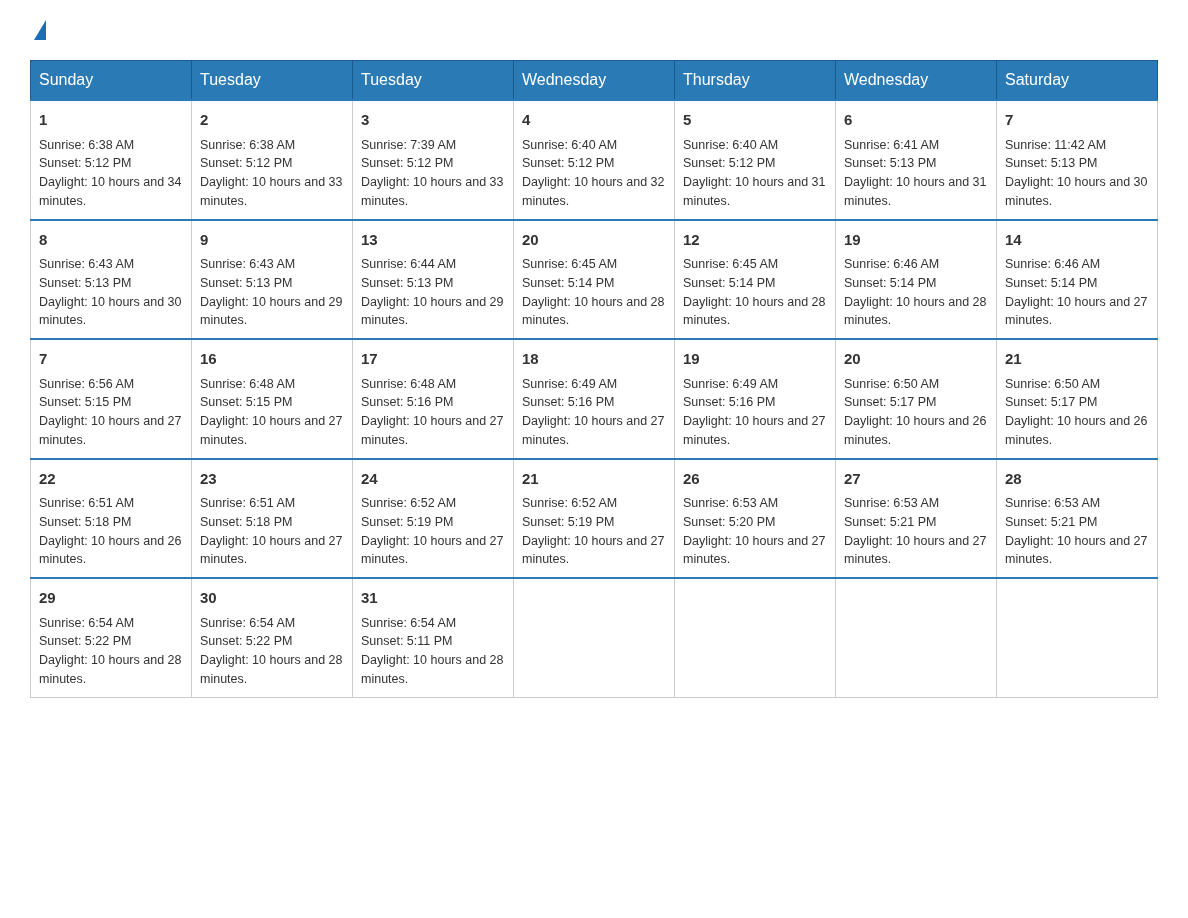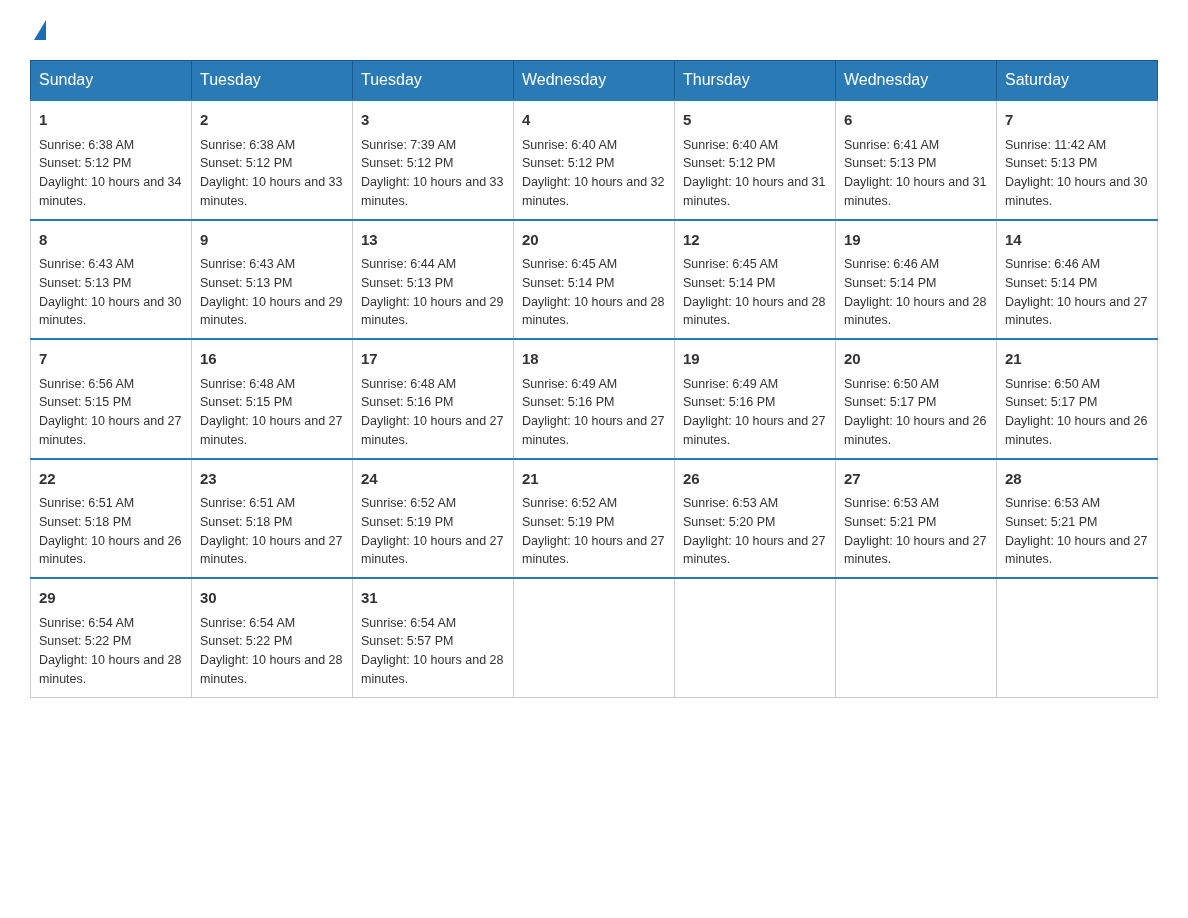--- a/index.html
+++ b/index.html
@@ -309,21 +309,21 @@
       </td>
         <td>
         <span class="day-num">30</span>
         <span>Sunrise: 6:54 AM</span><br>
         <span>Sunset: 5:22 PM</span><br>
         <span>Daylight: 10 hours and 28 minutes.</span>
       </td>
         <td>
         <span class="day-num">31</span>
         <span>Sunrise: 6:54 AM</span><br>
-        <span>Sunset: 5:57 PM</span><br>
+        <span>Sunset: 5:11 PM</span><br>
         <span>Daylight: 10 hours and 28 minutes.</span>
       </td>
         <td class="empty-cell"></td>
         <td class="empty-cell"></td>
         <td class="empty-cell"></td>
         <td class="empty-cell"></td>
       </tr>
     </tbody>
 </table>
 

